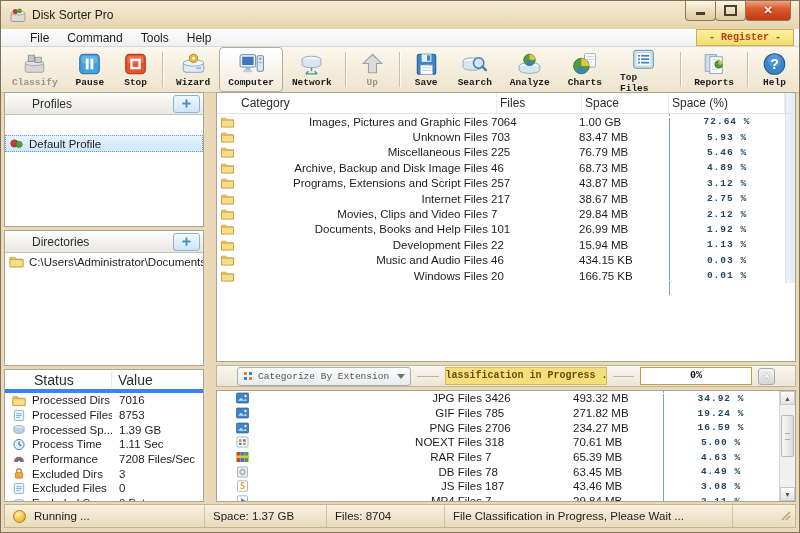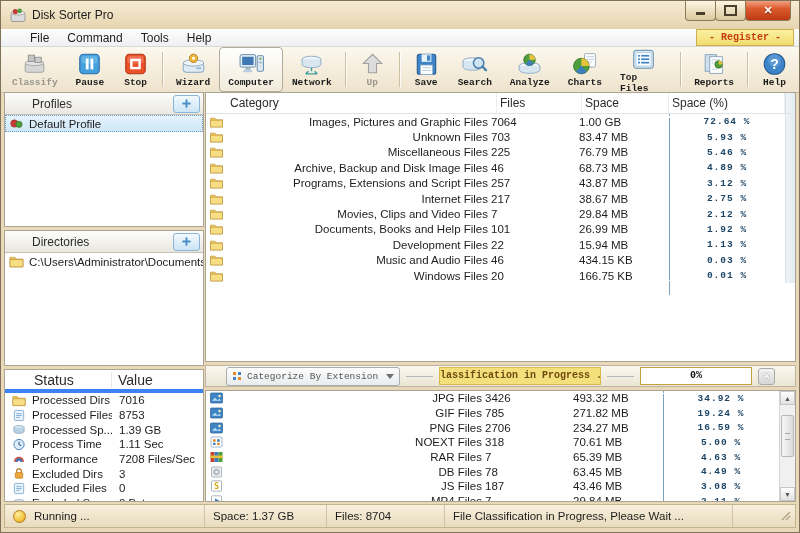--- a/index.html
+++ b/index.html
@@ -29,33 +29,33 @@
   .toolbar{height:45px;background:linear-gradient(#fcf8ee,#eee3cc);display:flex;align-items:stretch;
     padding:0 2px;border-bottom:1px solid #c9bda2;}
   .tbtn{display:flex;flex-direction:column;align-items:center;justify-content:center;padding:1px 8px;
     font-family:"Liberation Mono",monospace;font-size:9.5px;font-weight:bold;color:#1c1c1c;border:1px solid transparent;}
   .tbtn .ticon{width:27px;height:26px;}
   .tbtn .ticon svg{width:100%;height:100%;display:block;}
   .tbtn.selected{background:linear-gradient(#ffffff,#f2ebdb);border:1px solid #b4ac9a;border-radius:4px;}
   .tbtn.disabled{color:#9a968c;}
   .tsep{width:1px;background:#cbbfa4;margin:5px 4px;box-shadow:1px 0 0 rgba(255,255,255,.8);}
   
-  .content{position:absolute;top:91px;left:3px;right:3px;bottom:30px;display:flex;gap:1px;}
+  .content{position:absolute;top:91px;left:3px;right:3px;bottom:30px;display:flex;gap:12px;}
   .leftcol{width:200px;display:flex;flex-direction:column;gap:3px;}
   .rightcol{flex:1;display:flex;flex-direction:column;gap:3px;min-width:0;}
   .panel{background:#fff;border:1px solid #a9a494;display:flex;flex-direction:column;box-sizing:border-box;overflow:hidden;}
   .panel-header{flex:0 0 21px;background:linear-gradient(#fdfdfc,#e9e7e0);border-bottom:1px solid #c6c2b6;
     display:flex;align-items:center;padding:0 3px 0 27px;font-size:12px;color:#2c2c2c;}
   .plus-btn{margin-left:auto;width:25px;height:16px;border:1px solid #8ab4d6;border-radius:3px;
     background:linear-gradient(#f2f9fd,#cde5f5);display:flex;align-items:center;justify-content:center;}
   .plus-btn svg{width:9px;height:9px;display:block;}
   .lrow{display:flex;align-items:center;height:17px;padding:0 2px;font-size:11.5px;color:#1d1d1d;white-space:nowrap;}
   .lrow .icon16{width:15px;height:13px;margin:0 5px 0 2px;flex:0 0 auto;}
   .icon16 svg{width:100%;height:100%;display:block;}
-  .lrow.selected{background:linear-gradient(#e7f4fd,#cde6f7);outline:1px dotted #6b9dc4;outline-offset:-1px;}
+  .lrow.selected{background:linear-gradient(#e7f4fd,#cde6f7);outline:1px dotted #6b9dc4;outline-offset:-1px;margin-top:20px;}
   
   .sheader{flex:0 0 19px;display:flex;align-items:center;background:#fff;border-bottom:4px solid #3b82f6;font-size:14px;color:#2c2c2c;}
   .sh-label{width:107px;padding-left:29px;border-right:1px solid #e8e8e8;box-sizing:border-box;}
   .sh-value{flex:1;padding-left:6px;}
   .srow{display:flex;align-items:center;height:14.7px;font-size:11.5px;color:#1d1d1d;}
   .srow .icon16{width:14px;height:13px;margin:0 6px 0 7px;flex:0 0 auto;}
   .srow .s-label{width:80px;white-space:nowrap;overflow:hidden;}
   .srow .s-value{flex:1;padding-left:7px;white-space:nowrap;}
   
   .cat-panel{flex:0 0 270px;}
@@ -89,21 +89,21 @@
     font-family:"Liberation Mono",monospace;font-size:10px;font-weight:bold;color:#6e4a0e;line-height:16px;
     white-space:nowrap;overflow:hidden;}
   .progress0{width:110px;height:16px;background:#fff;border:1px solid #c0a040;text-align:center;
     font-family:"Liberation Mono",monospace;font-size:10px;font-weight:bold;color:#111;line-height:16px;}
   .xbtn{width:15px;height:15px;margin-left:6px;border:1px solid #aaa;border-radius:3px;
     background:linear-gradient(#f4f4f4,#d6d6d6);color:#fff;display:flex;align-items:center;justify-content:center;
     font-size:9px;font-weight:bold;text-shadow:0 0 2px #888;}
   
   .ext-panel{flex:1;flex-direction:row;}
   .extrows{flex:1;min-width:0;display:flex;flex-direction:column;}
-  .extrows .trow{height:14.7px;}
+  .extrows .trow{height:14.7px;padding-left:15px;}
   .vscroll{width:15px;background:#f0f0f0;border-left:1px solid #d5d5d5;display:flex;flex-direction:column;}
   .sbtn{flex:0 0 14px;background:linear-gradient(#fdfdfd,#e2e2e2);border:1px solid #c6c6c6;
     display:flex;align-items:center;justify-content:center;font-size:7px;color:#555;box-sizing:border-box;}
   .sthumb{height:40px;margin:10px 1px 0;background:linear-gradient(90deg,#f7f7f7,#dadada);
     border:1px solid #b8b8b8;border-radius:2px;position:relative;}
   .sthumb:after{content:"";position:absolute;left:3px;right:3px;top:17px;height:5px;
     border-top:1px solid #aaa;border-bottom:1px solid #aaa;}
   .sfill{flex:1;}
   
   .statusbar{position:absolute;left:3px;right:3px;bottom:4px;height:24px;

